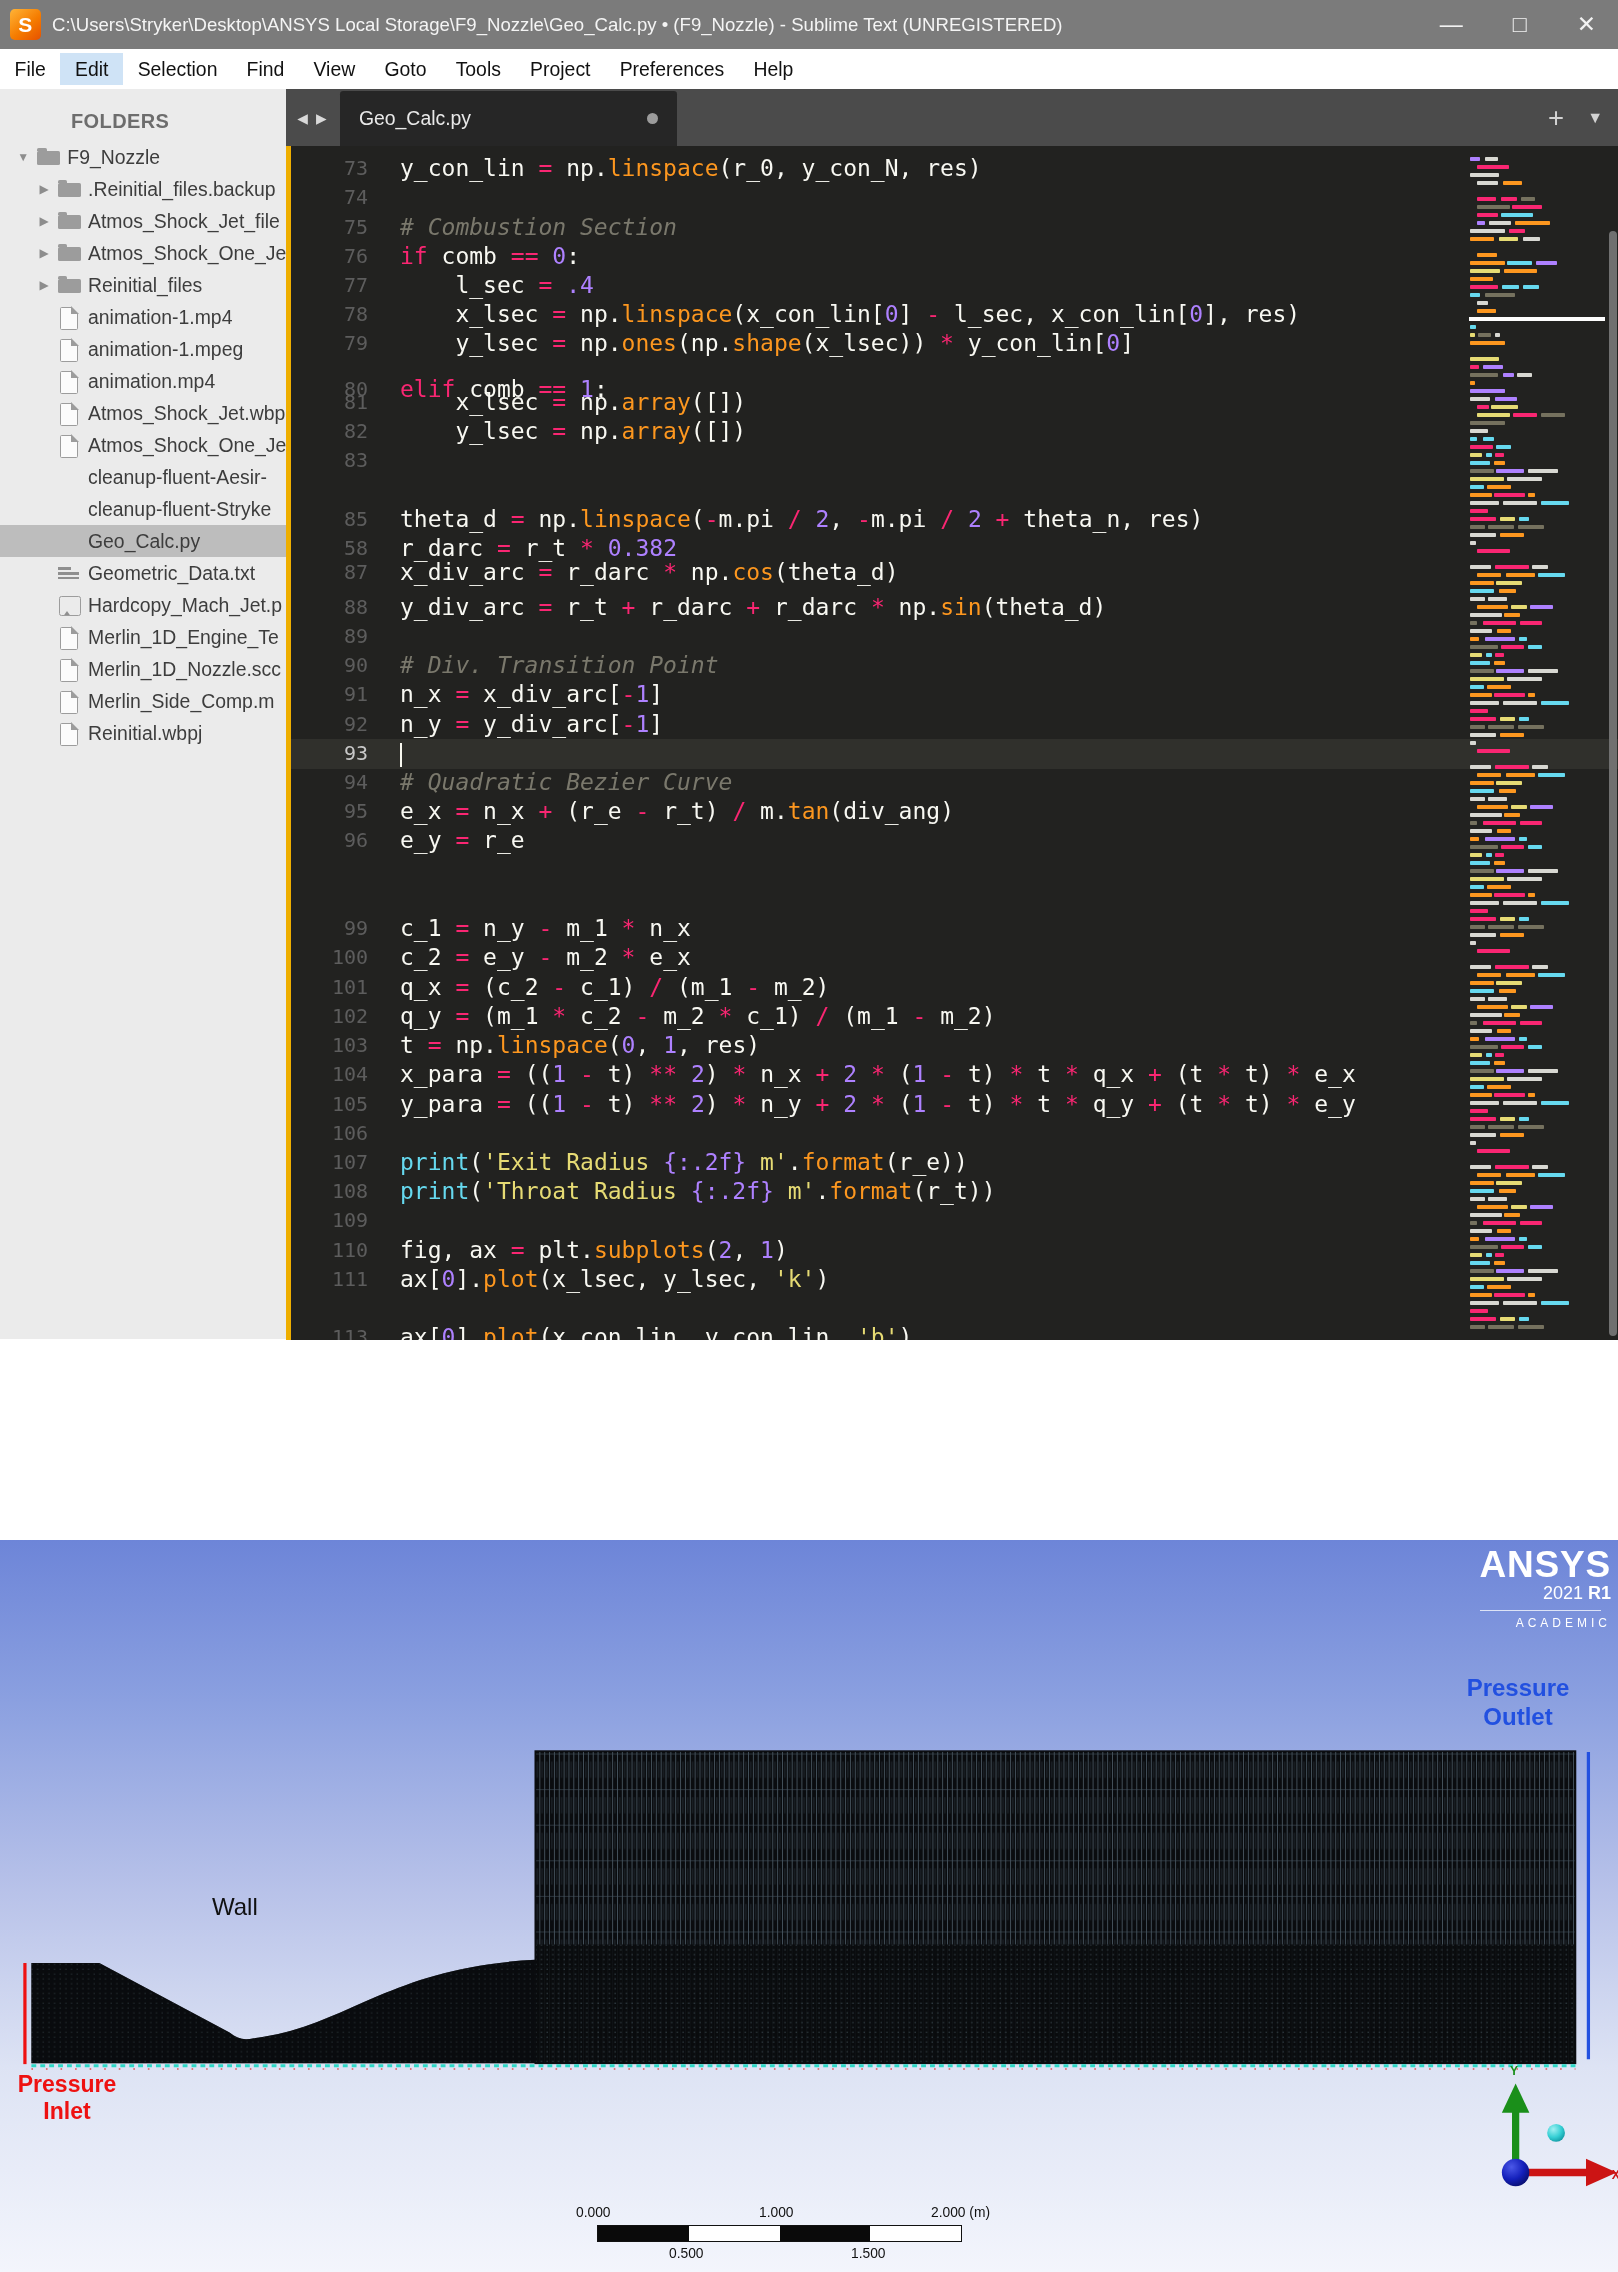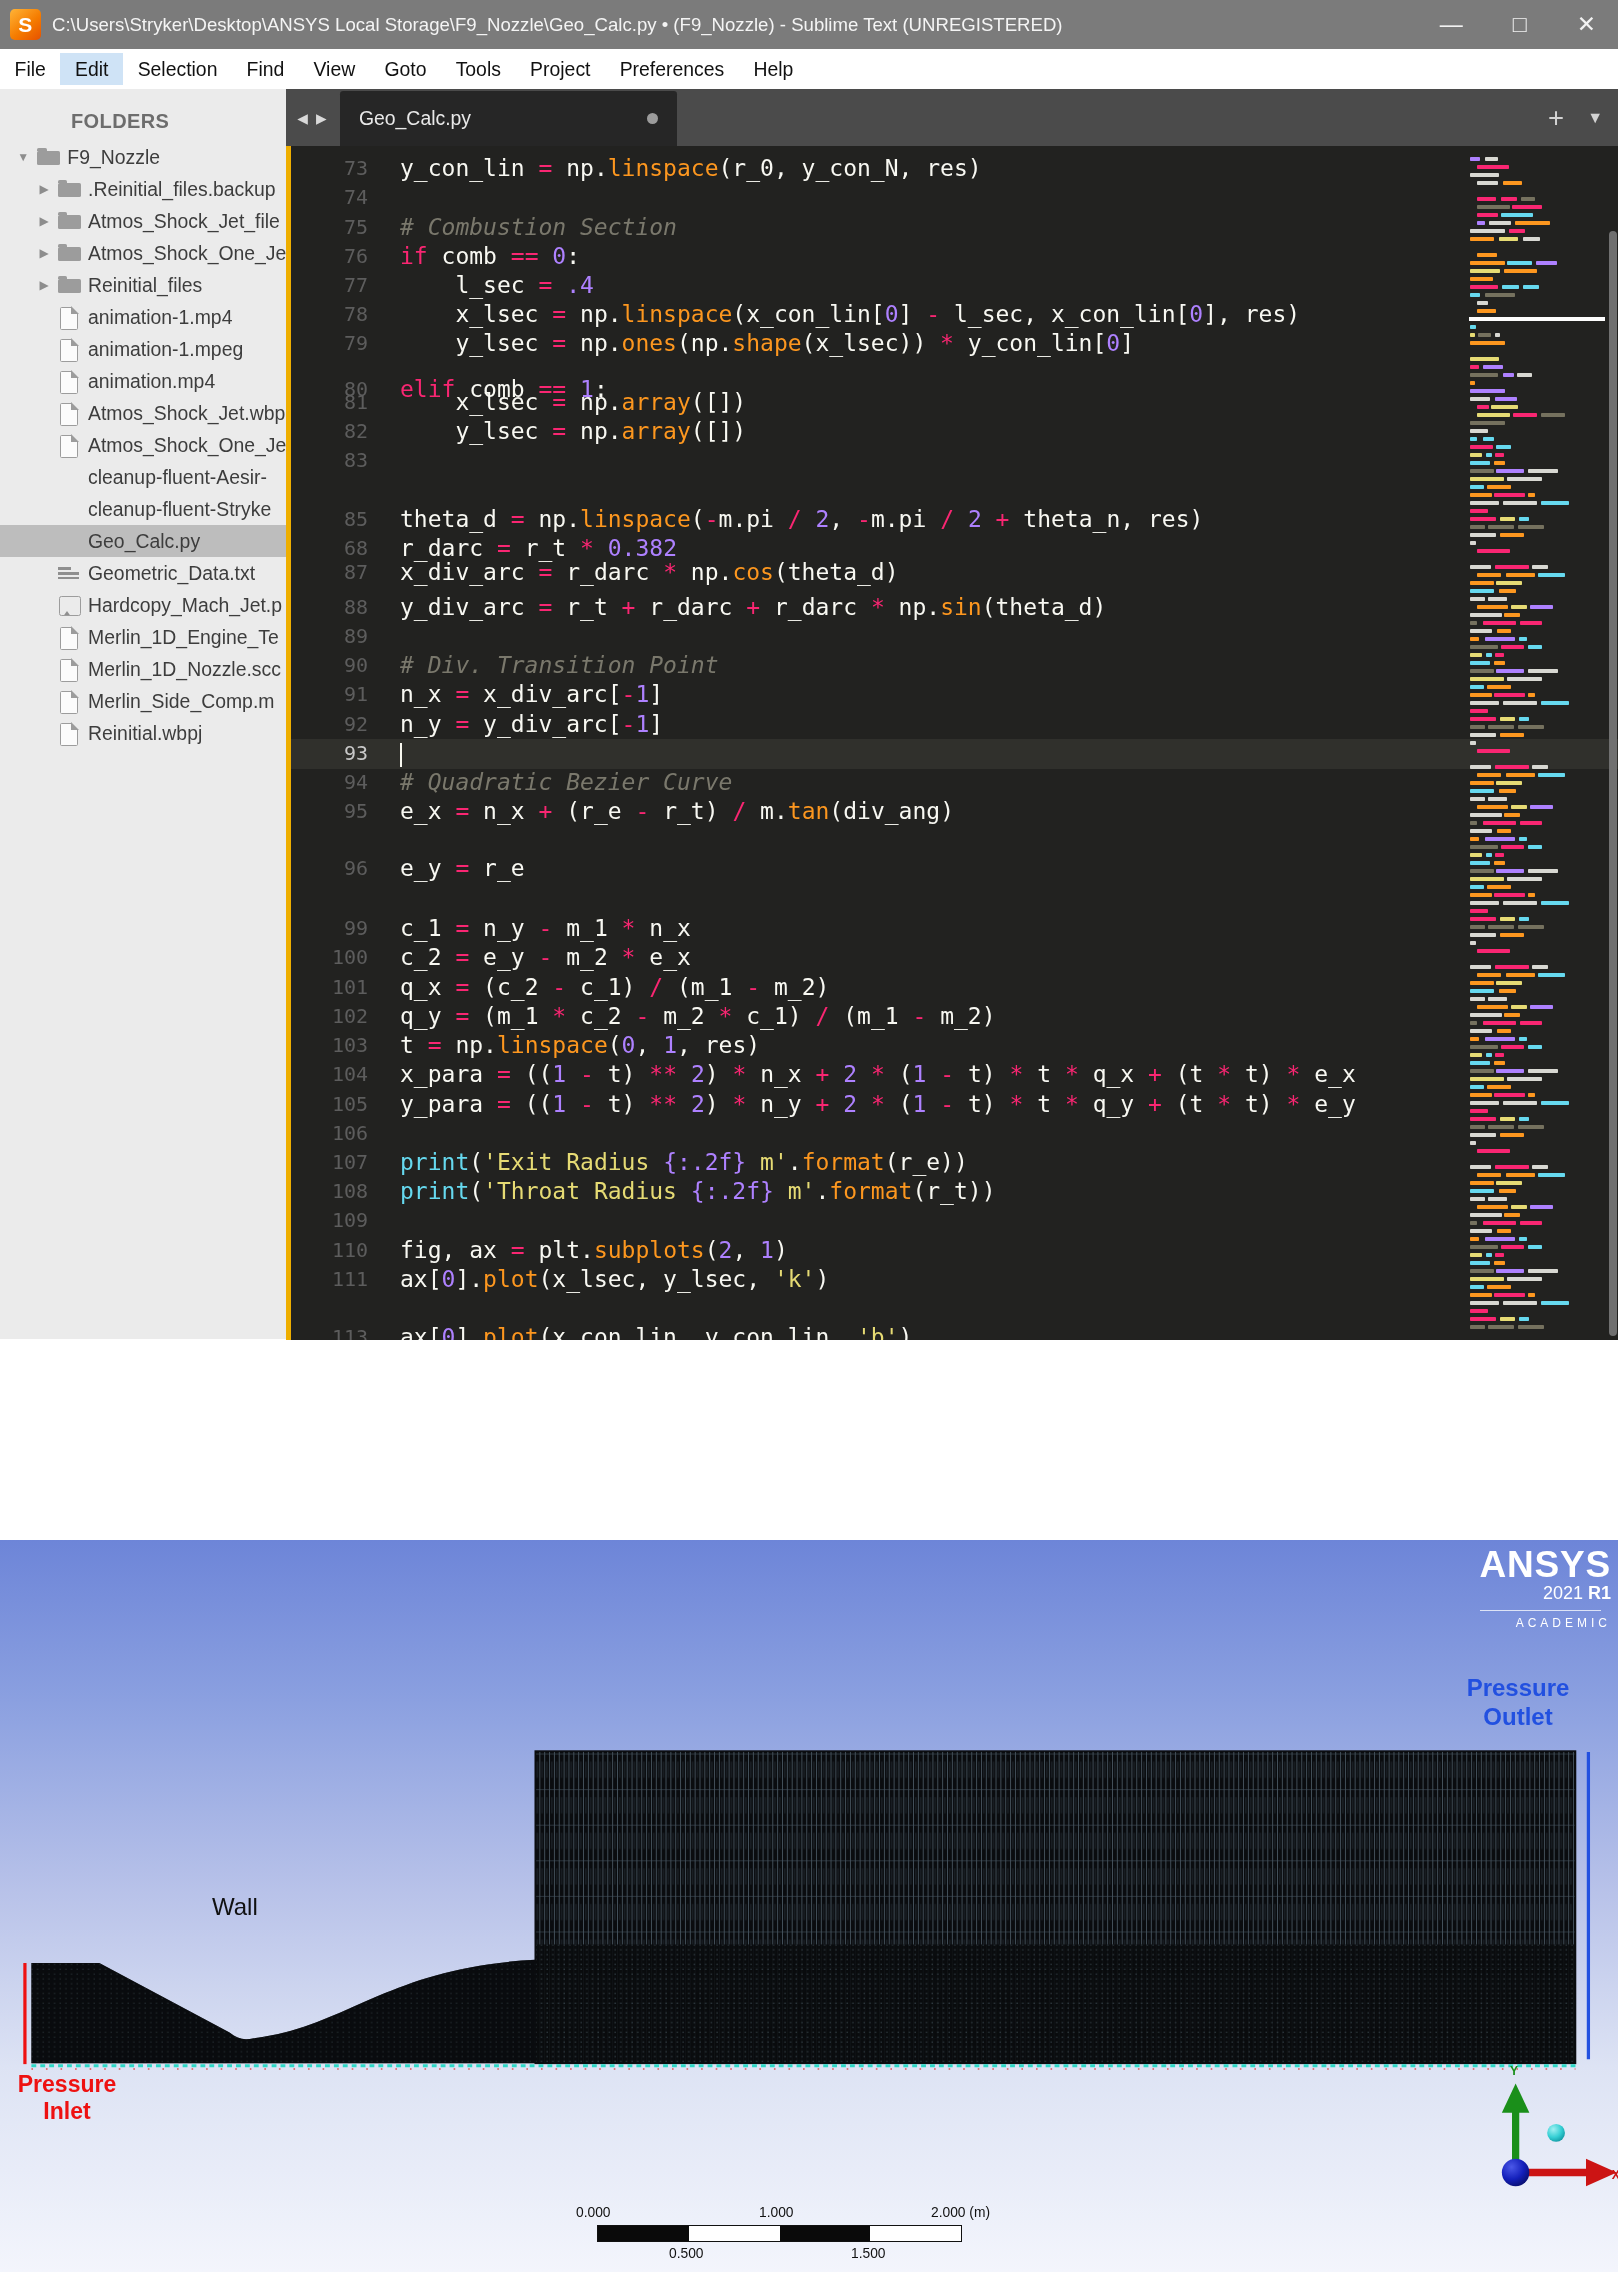--- a/index.html
+++ b/index.html
@@ -276,31 +276,31 @@
     <div class="code-line" style="top: 67px;"><span class="gut">75</span><span class="src"><span class="tok-com"># Combustion Section</span></span></div>
     <div class="code-line" style="top: 96px; padding-left: 36px;"><span class="gut">76</span><span class="src"><span class="tok-kw">if</span><span class="tok-txt"> comb </span><span class="tok-op">==</span><span class="tok-txt"> </span><span class="tok-num">0</span><span class="tok-txt">:</span></span></div>
     <div class="code-line" style="top: 125px;"><span class="gut">77</span><span class="src"><span class="tok-txt">    l_sec </span><span class="tok-op">=</span><span class="tok-txt"> </span><span class="tok-num">.4</span></span></div>
     <div class="code-line" style="top: 154px;"><span class="gut">78</span><span class="src"><span class="tok-txt">    x_lsec </span><span class="tok-op">=</span><span class="tok-txt"> np.</span><span class="tok-fn">linspace</span><span class="tok-txt">(x_con_lin[</span><span class="tok-num">0</span><span class="tok-txt">] </span><span class="tok-op">-</span><span class="tok-txt"> l_sec, x_con_lin[</span><span class="tok-num">0</span><span class="tok-txt">], res)</span></span></div>
     <div class="code-line" style="top: 183px;"><span class="gut">79</span><span class="src"><span class="tok-txt">    y_lsec </span><span class="tok-op">=</span><span class="tok-txt"> np.</span><span class="tok-fn">ones</span><span class="tok-txt">(np.</span><span class="tok-fn">shape</span><span class="tok-txt">(x_lsec)) </span><span class="tok-op">*</span><span class="tok-txt"> y_con_lin[</span><span class="tok-num">0</span><span class="tok-txt">]</span></span></div>
     <div class="code-line" style="top: 229px;"><span class="gut">80</span><span class="src"><span class="tok-kw">elif</span><span class="tok-txt"> comb </span><span class="tok-op">==</span><span class="tok-txt"> </span><span class="tok-num">1</span><span class="tok-txt">:</span></span></div>
     <div class="code-line" style="top: 242px;"><span class="gut">81</span><span class="src"><span class="tok-txt">    x_lsec </span><span class="tok-op">=</span><span class="tok-txt"> np.</span><span class="tok-fn">array</span><span class="tok-txt">([])</span></span></div>
     <div class="code-line" style="top: 271px;"><span class="gut">82</span><span class="src"><span class="tok-txt">    y_lsec </span><span class="tok-op">=</span><span class="tok-txt"> np.</span><span class="tok-fn">array</span><span class="tok-txt">([])</span></span></div>
     <div class="code-line" style="top: 300px;"><span class="gut">83</span><span class="src"></span></div>
     <div class="code-line" style="top: 359px;"><span class="gut">85</span><span class="src"><span class="tok-txt">theta_d </span><span class="tok-op">=</span><span class="tok-txt"> np.</span><span class="tok-fn">linspace</span><span class="tok-txt">(</span><span class="tok-op">-</span><span class="tok-txt">m.pi </span><span class="tok-op">/</span><span class="tok-txt"> </span><span class="tok-num">2</span><span class="tok-txt">, </span><span class="tok-op">-</span><span class="tok-txt">m.pi </span><span class="tok-op">/</span><span class="tok-txt"> </span><span class="tok-num">2</span><span class="tok-txt"> </span><span class="tok-op">+</span><span class="tok-txt"> theta_n, res)</span></span></div>
-    <div class="code-line" style="top: 388px;"><span class="gut">68</span><span class="src"><span class="tok-txt">r_darc </span><span class="tok-op">=</span><span class="tok-txt"> r_t </span><span class="tok-op">*</span><span class="tok-txt"> </span><span class="tok-num">0.382</span></span></div>
+    <div class="code-line" style="top: 388px;"><span class="gut">58</span><span class="src"><span class="tok-txt">r_darc </span><span class="tok-op">=</span><span class="tok-txt"> r_t </span><span class="tok-op">*</span><span class="tok-txt"> </span><span class="tok-num">0.382</span></span></div>
     <div class="code-line" style="top: 412px;"><span class="gut">87</span><span class="src"><span class="tok-txt">x_div_arc </span><span class="tok-op">=</span><span class="tok-txt"> r_darc </span><span class="tok-op">*</span><span class="tok-txt"> np.</span><span class="tok-fn">cos</span><span class="tok-txt">(theta_d)</span></span></div>
     <div class="code-line" style="top: 447px;"><span class="gut">88</span><span class="src"><span class="tok-txt">y_div_arc </span><span class="tok-op">=</span><span class="tok-txt"> r_t </span><span class="tok-op">+</span><span class="tok-txt"> r_darc </span><span class="tok-op">+</span><span class="tok-txt"> r_darc </span><span class="tok-op">*</span><span class="tok-txt"> np.</span><span class="tok-fn">sin</span><span class="tok-txt">(theta_d)</span></span></div>
     <div class="code-line" style="top: 476px;"><span class="gut">89</span><span class="src"></span></div>
     <div class="code-line" style="top: 505px;"><span class="gut">90</span><span class="src"><span class="tok-com"># Div. Transition Point</span></span></div>
     <div class="code-line" style="top: 534px;"><span class="gut">91</span><span class="src"><span class="tok-txt">n_x </span><span class="tok-op">=</span><span class="tok-txt"> x_div_arc[</span><span class="tok-op">-</span><span class="tok-num">1</span><span class="tok-txt">]</span></span></div>
     <div class="code-line" style="top: 564px;"><span class="gut">92</span><span class="src"><span class="tok-txt">n_y </span><span class="tok-op">=</span><span class="tok-txt"> y_div_arc[</span><span class="tok-op">-</span><span class="tok-num">1</span><span class="tok-txt">]</span></span></div>
     <div class="code-line current" style="top: 593px;"><span class="gut">93</span><span class="src"><span id="cursor"></span></span></div>
     <div class="code-line" style="top: 622px;"><span class="gut">94</span><span class="src"><span class="tok-com"># Quadratic Bezier Curve</span></span></div>
     <div class="code-line" style="top: 651px;"><span class="gut">95</span><span class="src"><span class="tok-txt">e_x </span><span class="tok-op">=</span><span class="tok-txt"> n_x </span><span class="tok-op">+</span><span class="tok-txt"> (r_e </span><span class="tok-op">-</span><span class="tok-txt"> r_t) </span><span class="tok-op">/</span><span class="tok-txt"> m.</span><span class="tok-fn">tan</span><span class="tok-txt">(div_ang)</span></span></div>
-    <div class="code-line" style="top: 680px; margin-top: 28px;"><span class="gut">96</span><span class="src"><span class="tok-txt">e_y </span><span class="tok-op">=</span><span class="tok-txt"> r_e</span></span></div>
+    <div class="code-line" style="top: 680px;"><span class="gut">96</span><span class="src"><span class="tok-txt">e_y </span><span class="tok-op">=</span><span class="tok-txt"> r_e</span></span></div>
     <div class="code-line" style="top: 768px;"><span class="gut">99</span><span class="src"><span class="tok-txt">c_1 </span><span class="tok-op">=</span><span class="tok-txt"> n_y </span><span class="tok-op">-</span><span class="tok-txt"> m_1 </span><span class="tok-op">*</span><span class="tok-txt"> n_x</span></span></div>
     <div class="code-line" style="top: 797px;"><span class="gut">100</span><span class="src"><span class="tok-txt">c_2 </span><span class="tok-op">=</span><span class="tok-txt"> e_y </span><span class="tok-op">-</span><span class="tok-txt"> m_2 </span><span class="tok-op">*</span><span class="tok-txt"> e_x</span></span></div>
     <div class="code-line" style="top: 827px;"><span class="gut">101</span><span class="src"><span class="tok-txt">q_x </span><span class="tok-op">=</span><span class="tok-txt"> (c_2 </span><span class="tok-op">-</span><span class="tok-txt"> c_1) </span><span class="tok-op">/</span><span class="tok-txt"> (m_1 </span><span class="tok-op">-</span><span class="tok-txt"> m_2)</span></span></div>
     <div class="code-line" style="top: 856px;"><span class="gut">102</span><span class="src"><span class="tok-txt">q_y </span><span class="tok-op">=</span><span class="tok-txt"> (m_1 </span><span class="tok-op">*</span><span class="tok-txt"> c_2 </span><span class="tok-op">-</span><span class="tok-txt"> m_2 </span><span class="tok-op">*</span><span class="tok-txt"> c_1) </span><span class="tok-op">/</span><span class="tok-txt"> (m_1 </span><span class="tok-op">-</span><span class="tok-txt"> m_2)</span></span></div>
     <div class="code-line" style="top: 885px;"><span class="gut">103</span><span class="src"><span class="tok-txt">t </span><span class="tok-op">=</span><span class="tok-txt"> np.</span><span class="tok-fn">linspace</span><span class="tok-txt">(</span><span class="tok-num">0</span><span class="tok-txt">, </span><span class="tok-num">1</span><span class="tok-txt">, res)</span></span></div>
     <div class="code-line" style="top: 914px;"><span class="gut">104</span><span class="src"><span class="tok-txt">x_para </span><span class="tok-op">=</span><span class="tok-txt"> ((</span><span class="tok-num">1</span><span class="tok-txt"> </span><span class="tok-op">-</span><span class="tok-txt"> t) </span><span class="tok-op">**</span><span class="tok-txt"> </span><span class="tok-num">2</span><span class="tok-txt">) </span><span class="tok-op">*</span><span class="tok-txt"> n_x </span><span class="tok-op">+</span><span class="tok-txt"> </span><span class="tok-num">2</span><span class="tok-txt"> </span><span class="tok-op">*</span><span class="tok-txt"> (</span><span class="tok-num">1</span><span class="tok-txt"> </span><span class="tok-op">-</span><span class="tok-txt"> t) </span><span class="tok-op">*</span><span class="tok-txt"> t </span><span class="tok-op">*</span><span class="tok-txt"> q_x </span><span class="tok-op">+</span><span class="tok-txt"> (t </span><span class="tok-op">*</span><span class="tok-txt"> t) </span><span class="tok-op">*</span><span class="tok-txt"> e_x</span></span></div>
     <div class="code-line" style="top: 944px;"><span class="gut">105</span><span class="src"><span class="tok-txt">y_para </span><span class="tok-op">=</span><span class="tok-txt"> ((</span><span class="tok-num">1</span><span class="tok-txt"> </span><span class="tok-op">-</span><span class="tok-txt"> t) </span><span class="tok-op">**</span><span class="tok-txt"> </span><span class="tok-num">2</span><span class="tok-txt">) </span><span class="tok-op">*</span><span class="tok-txt"> n_y </span><span class="tok-op">+</span><span class="tok-txt"> </span><span class="tok-num">2</span><span class="tok-txt"> </span><span class="tok-op">*</span><span class="tok-txt"> (</span><span class="tok-num">1</span><span class="tok-txt"> </span><span class="tok-op">-</span><span class="tok-txt"> t) </span><span class="tok-op">*</span><span class="tok-txt"> t </span><span class="tok-op">*</span><span class="tok-txt"> q_y </span><span class="tok-op">+</span><span class="tok-txt"> (t </span><span class="tok-op">*</span><span class="tok-txt"> t) </span><span class="tok-op">*</span><span class="tok-txt"> e_y</span></span></div>
     <div class="code-line" style="top: 973px;"><span class="gut">106</span><span class="src"></span></div>
     <div class="code-line" style="top: 1002px;"><span class="gut">107</span><span class="src"><span class="tok-builtin">print</span><span class="tok-txt">(</span><span class="tok-str">'Exit Radius </span><span class="tok-num">{:.2f}</span><span class="tok-str"> m'</span><span class="tok-txt">.</span><span class="tok-fn">format</span><span class="tok-txt">(r_e))</span></span></div>
     <div class="code-line" style="top: 1031px;"><span class="gut">108</span><span class="src"><span class="tok-builtin">print</span><span class="tok-txt">(</span><span class="tok-str">'Throat Radius </span><span class="tok-num">{:.2f}</span><span class="tok-str"> m'</span><span class="tok-txt">.</span><span class="tok-fn">format</span><span class="tok-txt">(r_t))</span></span></div>

